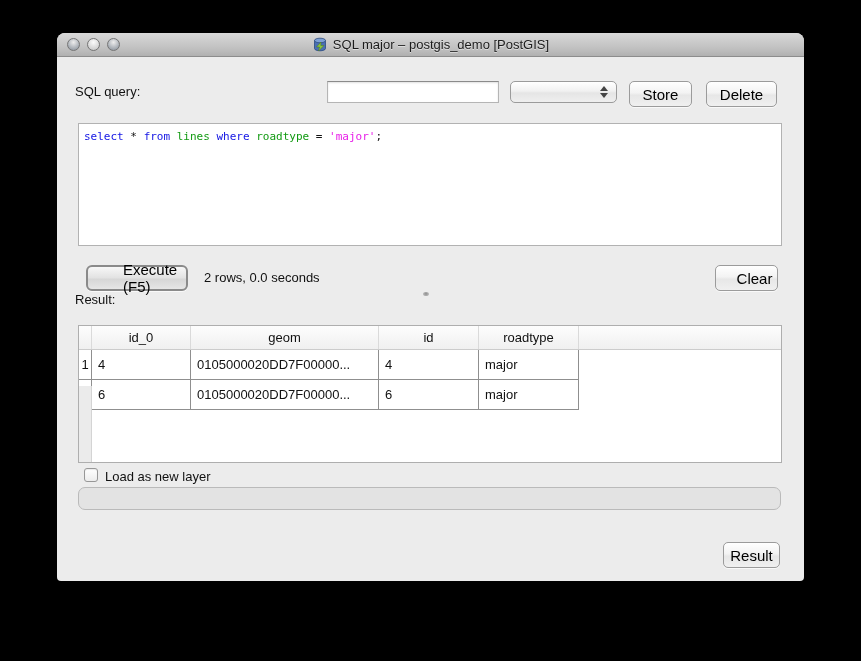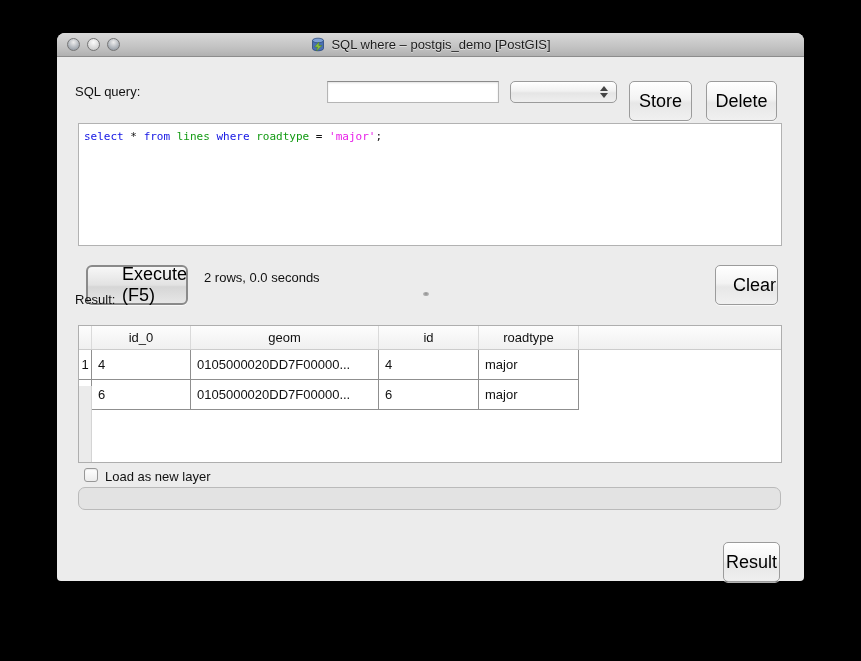--- a/index.html
+++ b/index.html
@@ -31,25 +31,25 @@
   .tl {
     width: 13px; height: 13px; border-radius: 50%;
     border: 1px solid #757575;
     background: radial-gradient(circle at 50% 30%, #ededed, #a8aeb5 65%, #8a9099);
   }
   .tl.mid { background: radial-gradient(circle at 50% 30%, #fbfbfb, #d2d2d2 70%, #bcbcbc); }
   .title-group { display: flex; align-items: center; gap: 5px; }
   .title-text { font-size: 13px; color: #1c1c1c; text-shadow: 0 1px 0 rgba(255,255,255,.5); }
   
   .btn {
-    position: absolute; height: 40px;
+    position: absolute; height: 26px;
     border: 1px solid #9b9b9b; border-radius: 5px;
     background: linear-gradient(#ffffff, #f3f3f3 45%, #e7e7e7 55%, #f0f0f0);
     box-shadow: 0 1px 0 rgba(255,255,255,.7);
-    font-size: 18px; color: #000;
+    font-size: 15px; color: #000;
     display: flex; align-items: center; justify-content: center;
     cursor: default;
   }
   .btn.exec {
     border: 2px solid #8a8a8a; border-radius: 6px;
     background: linear-gradient(#f7f7f7, #e2e2e2 50%, #d6d6d6 55%, #e6e6e6);
     padding-left: 35px;
   }
   .textfield {
     position: absolute; height: 22px; background: #fff;
@@ -133,21 +133,21 @@
       <div class="tl"></div>
     </div>
     <div class="title-group">
       <span style="display:inline-flex">
         <svg width="16" height="16" viewBox="0 0 16 16">
           <path d="M2.5 3.5 v8 a5.5 2.3 0 0 0 11 0 v-8 z" fill="#4a6fb5" stroke="#2b4a7e" stroke-width="0.8"></path>
           <ellipse cx="8" cy="3.5" rx="5.5" ry="2.3" fill="#7da0d6" stroke="#2b4a7e" stroke-width="0.8"></ellipse>
           <path d="M9 5 L4.5 10 h3 L6.5 14 L12 8.5 H8.8 Z" fill="#8ac33e" stroke="#4f7a1a" stroke-width="0.5"></path>
         </svg>
       </span>
-      <span class="title-text">SQL where – postgis_demo [PostGIS]</span>
+      <span class="title-text">SQL major – postgis_demo [PostGIS]</span>
     </div>
   </div>
 
   <div class="label" style="left:18px; top:51px;">SQL query:</div>
   <input class="textfield" style="left: 270px; top: 48px; width: 172px;" value="">
   <div class="combo" style="left:453px; top:48px; width:107px;">
     <span></span>
     <span class="stepper">
         <span class="up"></span>
         <span class="down"></span>

